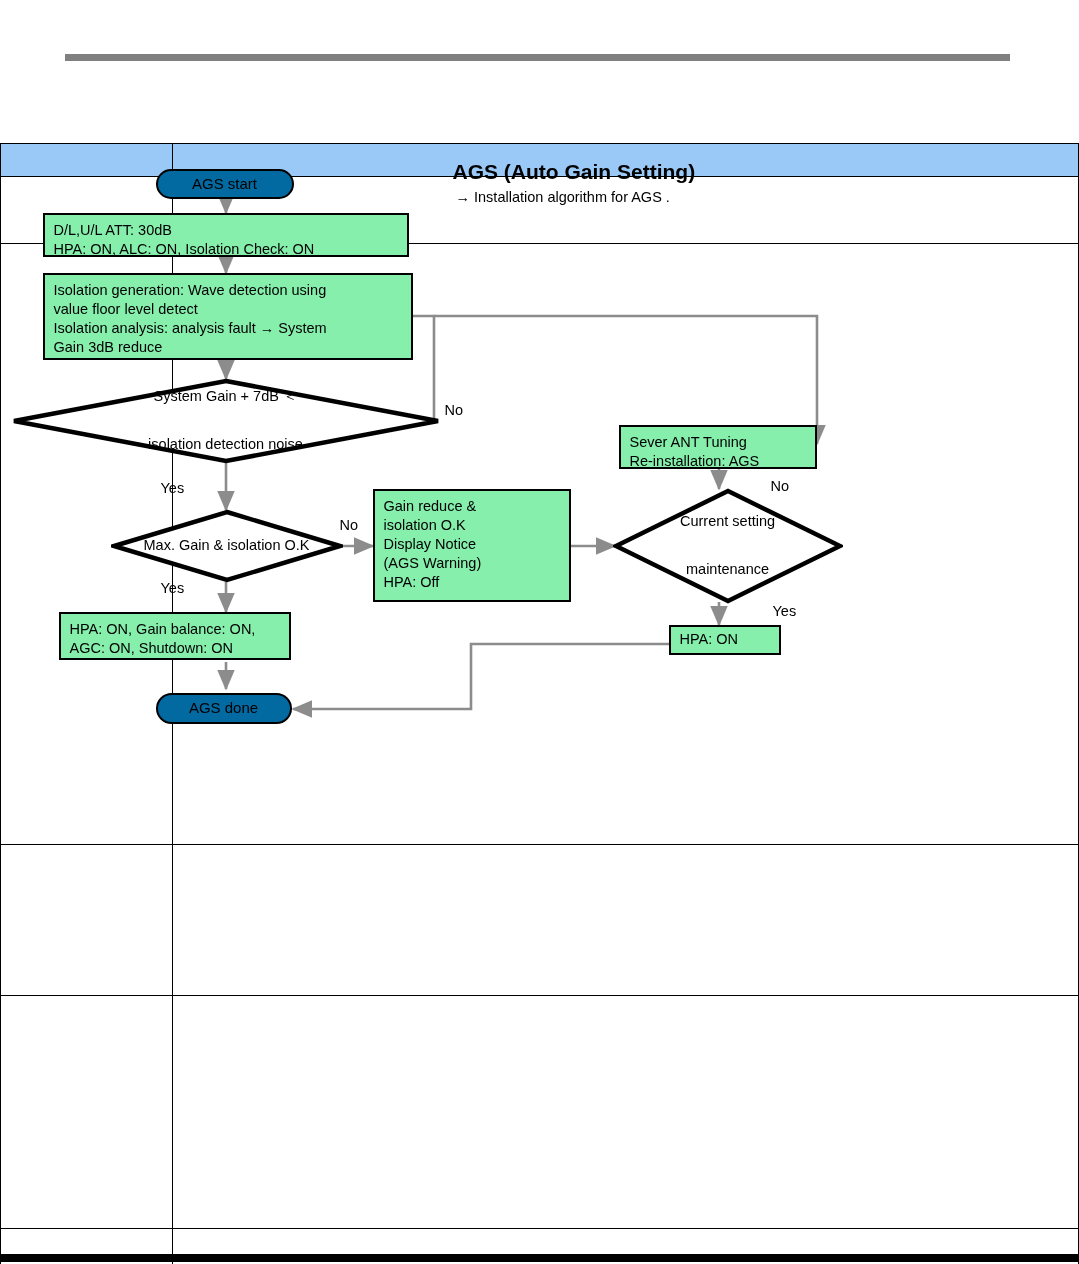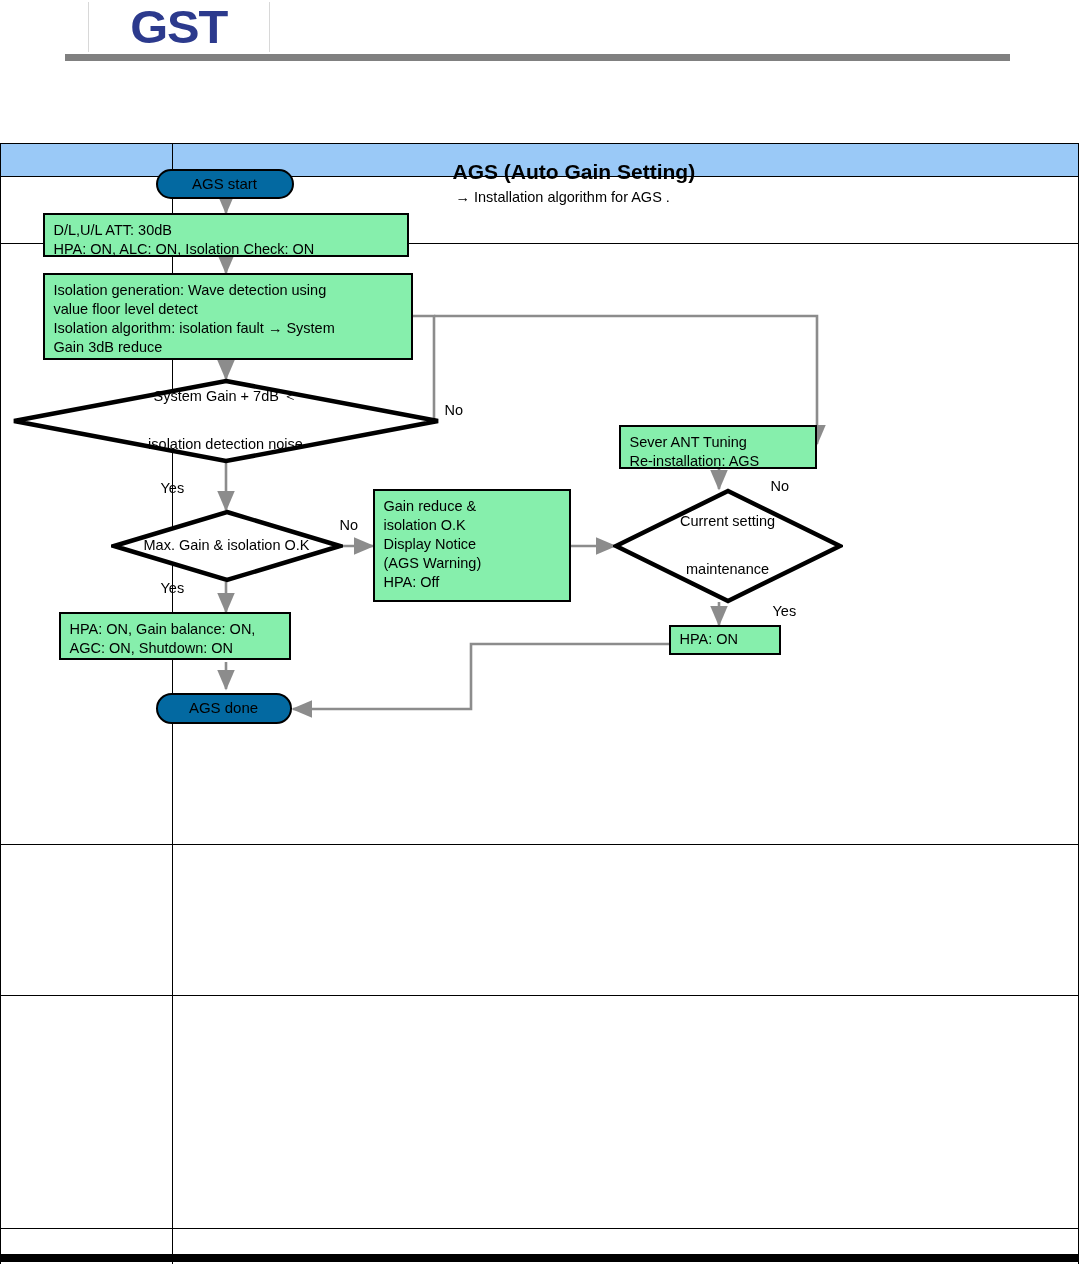--- a/index.html
+++ b/index.html
@@ -141,23 +141,20 @@
     position: absolute;
     left: 455px; top: 45px;
     font-size: 14.5px;
     white-space: nowrap;
   }
 </style>
 </head>
 <body>
 
 <div id="header">
-  <div id="logo-box">
-    <span id="logo-text">GST</span>
-  </div>
   <div id="header-rule"></div>
 </div>
 
 <table id="doc-table">
   <colgroup>
       <col class="col-label">
       <col class="col-body">
     </colgroup>
   <tbody>
     <tr class="header-row">
@@ -229,21 +226,21 @@
           </div>
 
           <div class="fl-node fl-rect" style="left:42px; top:69px; width:366px; height:44px;">
             <div>D/L,U/L ATT: 30dB</div>
             <div>HPA: ON, ALC: ON, Isolation Check: ON</div>
           </div>
 
           <div class="fl-node fl-rect" style="left:42px; top:129px; width:370px; height:87px;">
             <div>Isolation generation: Wave detection using</div>
             <div>value floor level detect</div>
-            <div>Isolation algorithm: isolation fault  →  System</div>
+            <div>Isolation analysis: analysis fault  →  System</div>
             <div>Gain 3dB reduce</div>
           </div>
 
           <svg style="position:absolute; left:10px; top:234px;" width="430" height="86">
             <polygon points="215,3 427,43 215,83 3,43" fill="#fff" stroke="#000" stroke-width="4.5"></polygon>
           </svg>
           <div class="fl-diamond-label" style="left:10px; top:234px; width:430px; height:86px; flex-direction:column;">
             <div>System Gain + 7dB   ＜</div>
             <div>isolation detection noise</div>
           </div>

